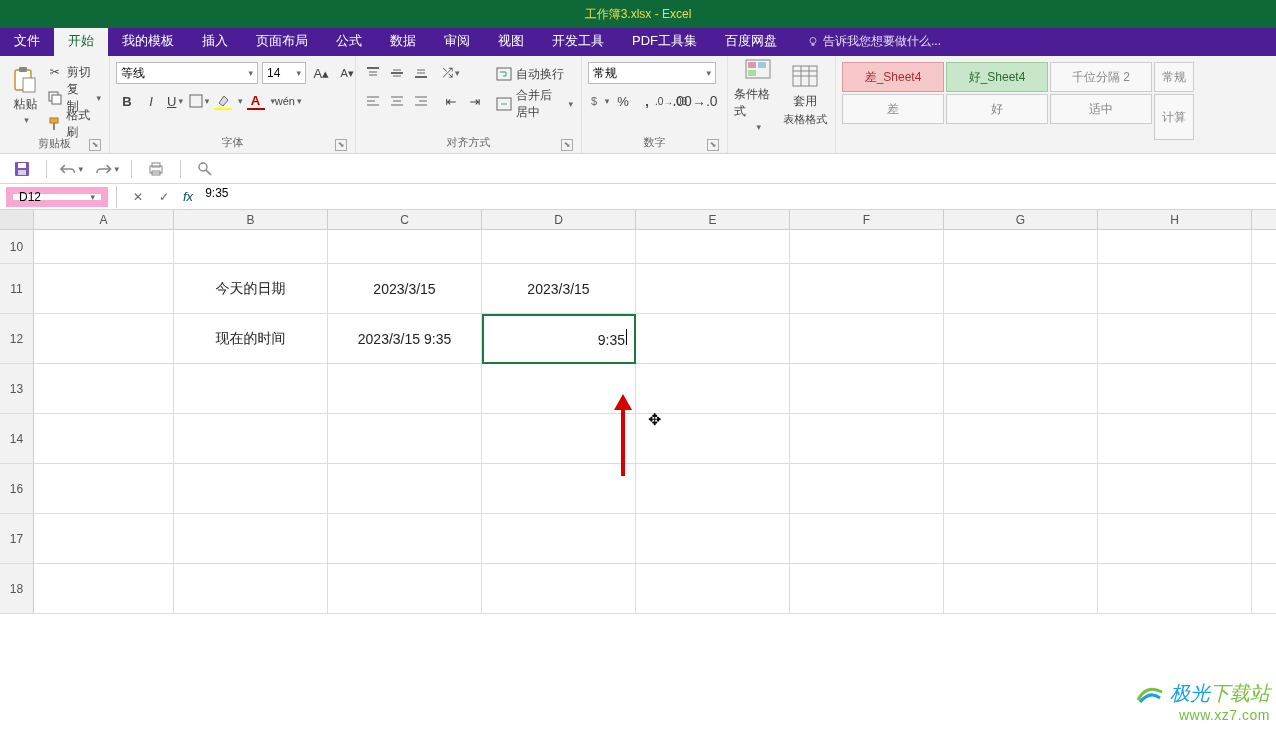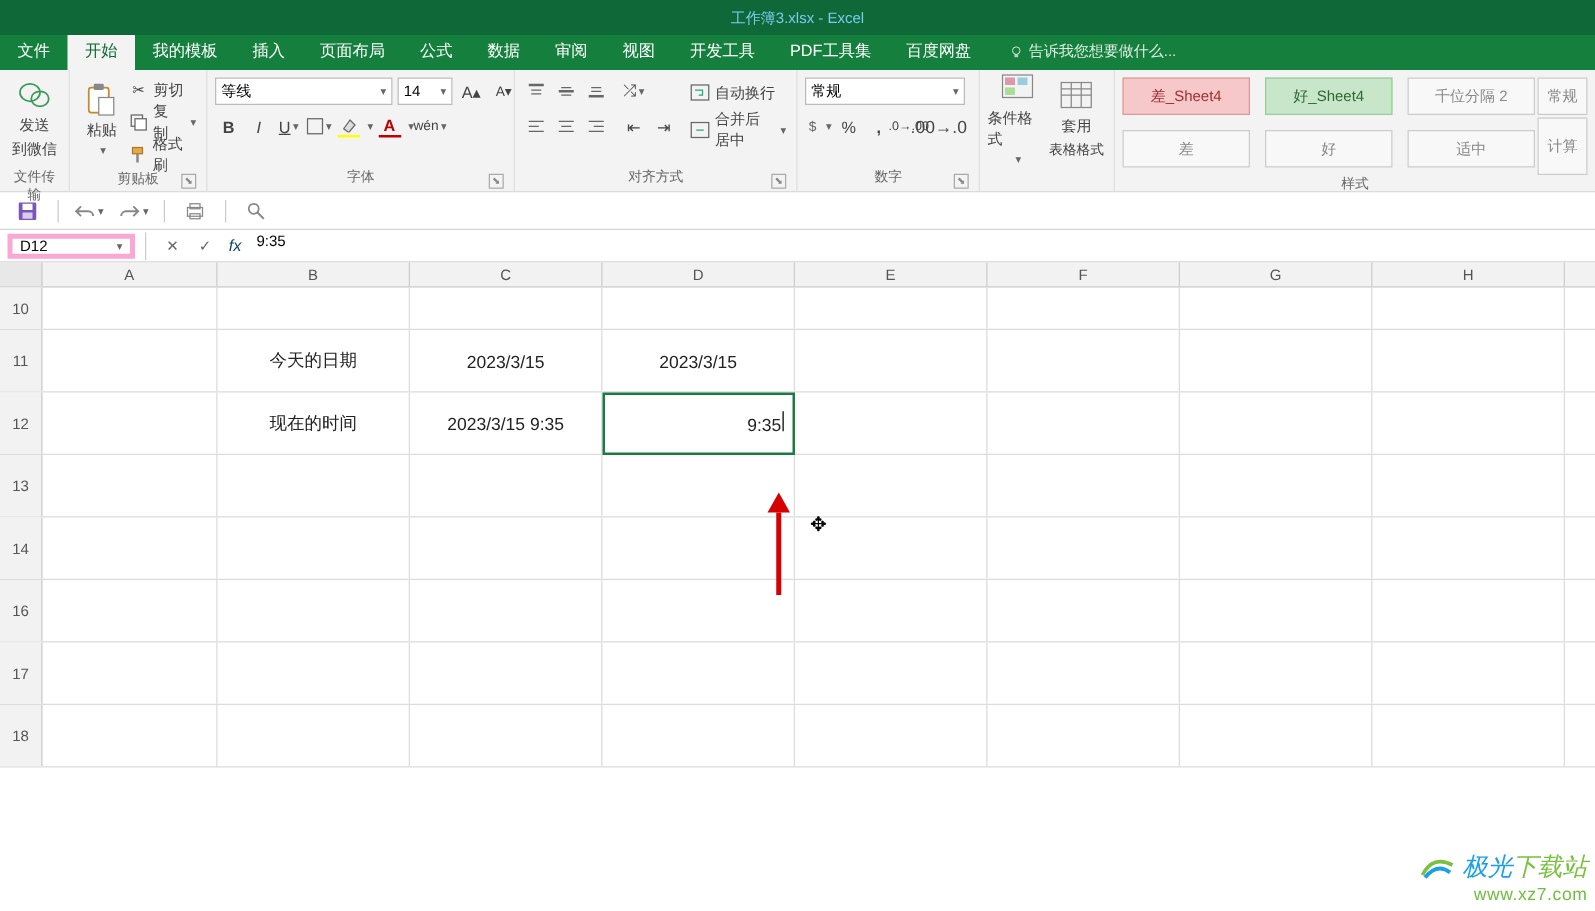--- a/index.html
+++ b/index.html
@@ -1,23 +1,23 @@
 <!DOCTYPE html>
 <html><head>
 <meta charset="utf-8">
 <style>
 * { box-sizing: border-box; margin: 0; padding: 0; font-family: "Microsoft YaHei", "Segoe UI", sans-serif; }
 body { width: 1276px; height: 729px; overflow: hidden; background: #fff; position: relative; font-size: 12px; }
 
 
-.titlebar { height: 28px; background: #0e6838; display: flex; align-items: center; justify-content: center; color: #7dd3fc; font-size: 12px; position: relative; }
+.titlebar { height: 28px; background: #0e6838; display: flex; align-items: center; justify-content: center; color: #fde047; font-size: 12px; position: relative; }
 .titlebar .txt { opacity: 0.95; }
 
 
-.menubar { height: 28px; background: #15803d; display: flex; align-items: flex-end; color: #fff; font-size: 13px; }
+.menubar { height: 28px; background: #4c1d95; display: flex; align-items: flex-end; color: #fff; font-size: 13px; }
 .menubar .tab { padding: 6px 14px; cursor: pointer; }
 .menubar .tab.active { background: #f3f3f3; color: #0e6838; font-weight: 500; }
 .menubar .tell { margin-left: 6px; display: flex; align-items: center; gap: 4px; opacity: 0.85; font-size: 12px; padding: 6px 10px; }
 .bulb-icon { width: 12px; height: 12px; }
 
 
 .ribbon { height: 98px; background: #f3f3f3; border-bottom: 1px solid #d4d4d4; display: flex; }
 .group { border-right: 1px solid #e0e0e0; padding: 2px 6px 0 6px; display: flex; flex-direction: column; position: relative; }
 .group-body { flex: 1; display: flex; align-items: flex-start; }
 .group-label { text-align: center; font-size: 11px; color: #666; height: 18px; line-height: 14px; position: relative; }
@@ -26,33 +26,33 @@
 .big-btn { display: flex; flex-direction: column; align-items: center; justify-content: center; width: 44px; height: 74px; cursor: pointer; font-size: 12px; color: #444; gap: 2px; }
 .big-btn .ico { width: 28px; height: 28px; display: flex; align-items: center; justify-content: center; }
 .small-row { display: flex; align-items: center; height: 24px; gap: 4px; font-size: 12px; color: #444; cursor: pointer; padding: 0 2px; }
 .small-row .ico { width: 16px; height: 16px; display: flex; align-items: center; justify-content: center; }
 .fbtn { width: 22px; height: 22px; display: inline-flex; align-items: center; justify-content: center; cursor: pointer; color: #444; font-size: 13px; }
 .fbtn.underlined { border-bottom: 2px solid #c00000; width: 18px; height: 18px; margin: 0 2px; }
 .fbtn.fill { border-bottom: 2px solid #ffff00; width: 18px; height: 18px; margin: 0 2px; }
 
 .combo { height: 22px; border: 1px solid #bbb; background: #fff; display: flex; align-items: center; padding: 0 4px; font-size: 12px; cursor: pointer; min-width: 90px; justify-content: space-between; }
 
-.style-tiles { display: grid; grid-template-columns: repeat(3, 102px); grid-template-rows: repeat(2, 30px); gap: 12px; }
+.style-tiles { display: grid; grid-template-columns: repeat(3, 102px); grid-template-rows: repeat(2, 30px); gap: 2px; }
 .tile { border: 1px solid #ccc; display: flex; align-items: center; justify-content: center; font-size: 12px; color: #888; background: #f8f8f8; }
 .tile.bad { background: #f6c8ca; color: #a03030; border-color: #d99; }
 .tile.good { background: #c8e6ca; color: #2d6a30; border-color: #9c9; }
 
 
 .qat { height: 30px; background: #fff; border-bottom: 1px solid #d4d4d4; display: flex; align-items: center; gap: 12px; padding: 0 10px; }
 .qat .q { width: 24px; height: 24px; display: flex; align-items: center; justify-content: center; cursor: pointer; color: #267a46; }
 .qat .sep { width: 1px; height: 18px; background: #ccc; }
 
 
 .fxbar { height: 26px; display: flex; align-items: center; border-bottom: 1px solid #d4d4d4; background: #fff; }
-.namebox { width: 102px; height: 20px; border: 4px solid #f9a8d4; margin-left: 6px; display: flex; align-items: center; padding: 0 6px; font-size: 12px; justify-content: space-between; }
+.namebox { width: 102px; height: 20px; border: 7px solid #f9a8d4; margin-left: 6px; display: flex; align-items: center; padding: 0 6px; font-size: 12px; justify-content: space-between; }
 .fx-sep { width: 1px; height: 22px; background: #ccc; margin: 0 8px; }
 .fx-btn { width: 26px; height: 22px; display: flex; align-items: center; justify-content: center; color: #666; cursor: pointer; }
 .fx-lbl { font-style: italic; font-size: 13px; color: #0c4a6e; margin: 0 6px; }
 .fx-input { flex: 1; height: 22px; padding: 0 6px; font-size: 12px; }
 
 
 .grid-wrap { position: relative; }
 .colheads { display: flex; height: 20px; border-bottom: 1px solid #ccc; background: #f2f2f2; }
 .corner { width: 34px; border-right: 1px solid #ccc; background: #e8e8e8; }
 .ch { border-right: 1px solid #ccc; text-align: center; font-size: 12px; color: #555; line-height: 20px; }
@@ -117,35 +117,20 @@
           <circle cx="8" cy="6" r="4" fill="none" stroke="#fff" stroke-width="1"></circle>
           <rect x="6" y="10" width="4" height="3" fill="#fff" opacity="0.8"></rect>
         </svg>
     </span>
     <span>告诉我您想要做什么...</span>
   </div>
 </div>
 
 <div class="ribbon">
 
-  <div class="group" style="width:56px">
-    <div class="group-body">
-      <div class="big-btn">
-        <span class="ico">
-          <svg width="26" height="22" viewBox="0 0 26 22">
-              <ellipse cx="9" cy="9" rx="8" ry="7" fill="none" stroke="#3a9b58" stroke-width="1.4"></ellipse>
-              <ellipse cx="17" cy="14" rx="7" ry="6" fill="none" stroke="#3a9b58" stroke-width="1.4"></ellipse>
-            </svg>
-        </span>
-        <span>发送</span>
-        <span>到微信</span>
-      </div>
-    </div>
-    <div class="group-label">文件传输</div>
-  </div>
 
   <div class="group" style="width:110px">
     <div class="group-body">
       <div class="big-btn" style="width:40px">
         <span class="ico">
           <svg width="26" height="28" viewBox="0 0 26 28">
               <rect x="3" y="4" width="16" height="20" rx="2" fill="#fff" stroke="#c58a2a" stroke-width="1.4"></rect>
               <rect x="7" y="1" width="8" height="5" rx="1" fill="#888"></rect>
               <rect x="11" y="12" width="12" height="14" fill="#fff" stroke="#888"></rect>
             </svg>
@@ -382,21 +367,20 @@
         <div class="tile">千位分隔 2</div>
         <div class="tile">差</div>
         <div class="tile">好</div>
         <div class="tile">适中</div>
       </div>
       <div style="display:flex;flex-direction:column;gap:2px;margin-left:2px">
         <div class="tile" style="width:40px;height:30px">常规</div>
         <div class="tile" style="width:40px;height:46px">计算</div>
       </div>
     </div>
-    <div class="group-label">样式</div>
   </div>
 </div>
 
 <div class="qat">
   <span class="q">
     <svg width="18" height="18" viewBox="0 0 18 18">
         <rect x="2" y="2" width="14" height="14" rx="1" fill="#7b55b8"></rect>
         <rect x="5" y="3" width="8" height="5" fill="#fff"></rect>
         <rect x="5" y="10" width="8" height="5" fill="#d8cdee"></rect>
       </svg>

